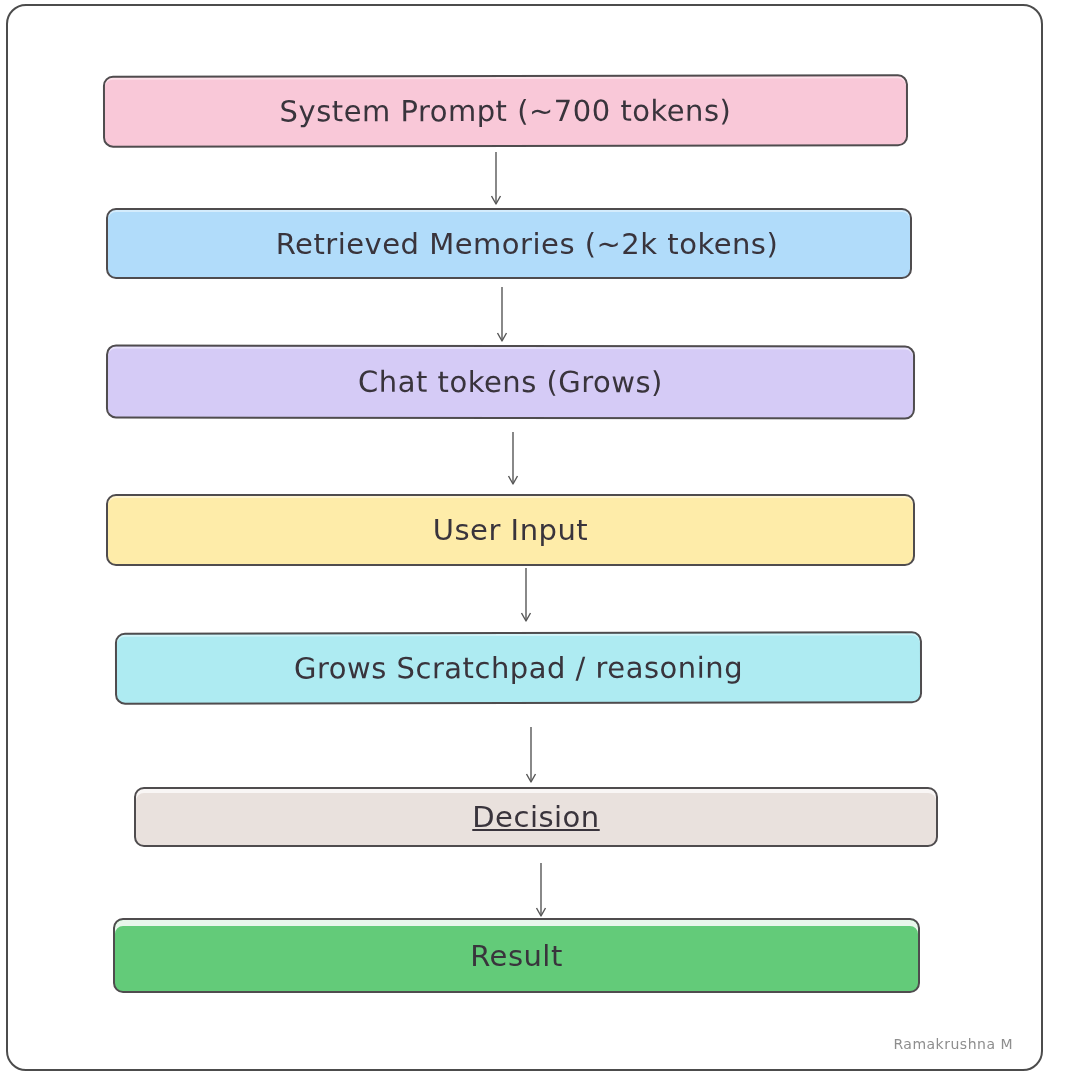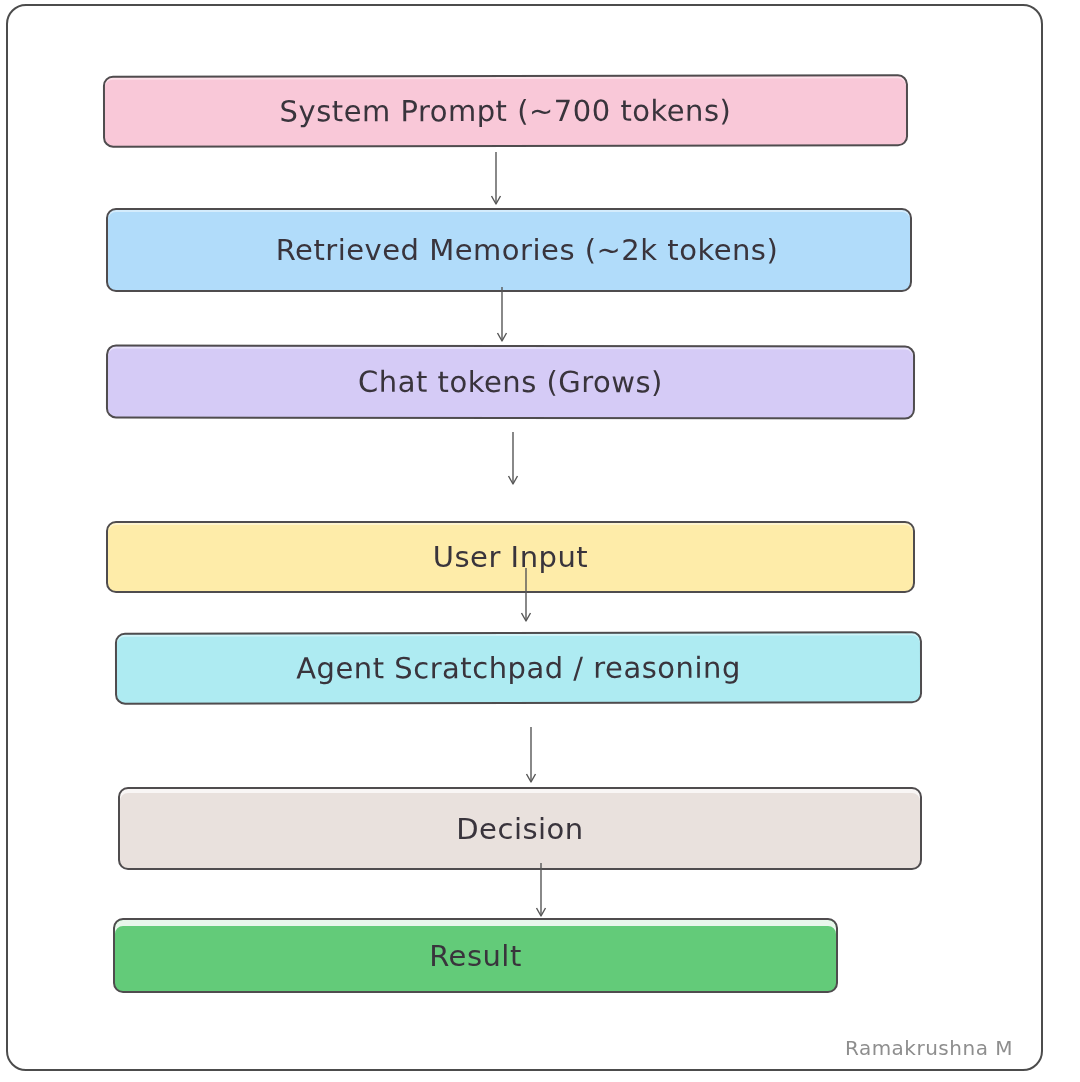--- a/index.html
+++ b/index.html
@@ -32,42 +32,42 @@
     border-radius: 10px;
     display: flex;
     align-items: center;
     justify-content: center;
     font-size: 29px;
     letter-spacing: 0.5px;
     color: #39343c;
     box-shadow: inset 0 2px 0 rgba(255,255,255,0.45);
   }
   .node-1 { left: 103px; top:  75px; width: 805px; height: 72px; transform: rotate(-0.1deg); }
-  .node-2 { left: 106px; top: 208px; width: 806px; height: 84px; padding-left: 36px; }
+  .node-2 { left: 106px; top: 208px; width: 806px; height: 71px; padding-left: 36px; }
   .node-3 { left: 106px; top: 345px; width: 809px; height: 74px; transform: rotate(0.08deg); }
   .node-4 { left: 106px; top: 494px; width: 809px; height: 72px; }
   .node-5 { left: 115px; top: 632px; width: 807px; height: 72px; transform: rotate(-0.1deg); }
-  .node-6 { left: 118px; top: 787px; width: 804px; height: 83px; box-shadow: inset 0 4px 0 rgba(255,255,255,0.7); }
-  .node-7 { left: 113px; top: 918px; width: 725px; height: 75px; box-shadow: inset 0 6px 0 rgba(255,255,255,0.85); }
+  .node-6 { left: 134px; top: 787px; width: 804px; height: 60px; box-shadow: inset 0 4px 0 rgba(255,255,255,0.7); text-decoration: underline; }
+  .node-7 { left: 113px; top: 918px; width: 807px; height: 75px; box-shadow: inset 0 6px 0 rgba(255,255,255,0.85); }
   .arrow {
     position: absolute;
     width: 14px;
   }
   .arrow svg { display: block; }
   .arrow-1 { left: 489px; top: 152px; }
   .arrow-2 { left: 495px; top: 287px; }
   .arrow-3 { left: 506px; top: 432px; }
   .arrow-4 { left: 519px; top: 568px; }
   .arrow-5 { left: 524px; top: 727px; }
   .arrow-6 { left: 534px; top: 863px; }
   .signature {
     position: absolute;
     right: 67px;
     top: 1036px;
-    font-size: 20px;
+    font-size: 14px;
     letter-spacing: 0.5px;
     color: #8e8e8e;
   }
 </style>
 </head>
 <body>
 
 <div class="canvas">
 
   <div class="frame"></div>
@@ -98,33 +98,33 @@
     <span>Chat tokens (Grows)</span>
   </div>
 
   <div class="arrow arrow-3">
     <svg width="14" height="53" viewBox="0 0 14 53">
       <line x1="7" y1="0" x2="7" y2="51" stroke="#565656" stroke-width="1.4"></line>
       <polyline points="2.5,44 7,52 11.5,44" fill="none" stroke="#565656" stroke-width="1.4" stroke-linejoin="round"></polyline>
     </svg>
   </div>
 
-  <div class="node node-4" style="background: rgb(254, 236, 169); margin-top: 27px;">
+  <div class="node node-4" style="background: rgb(254, 236, 169);">
     <span>User Input</span>
   </div>
 
   <div class="arrow arrow-4">
     <svg width="14" height="54" viewBox="0 0 14 54">
       <line x1="7" y1="0" x2="7" y2="52" stroke="#565656" stroke-width="1.4"></line>
       <polyline points="2.5,45 7,53 11.5,45" fill="none" stroke="#565656" stroke-width="1.4" stroke-linejoin="round"></polyline>
     </svg>
   </div>
 
   <div class="node node-5" style="background: rgb(174, 235, 242);">
-    <span>Agent Scratchpad / reasoning</span>
+    <span>Grows Scratchpad / reasoning</span>
   </div>
 
   <div class="arrow arrow-5">
     <svg width="14" height="56" viewBox="0 0 14 56">
       <line x1="7" y1="0" x2="7" y2="54" stroke="#565656" stroke-width="1.4"></line>
       <polyline points="2.5,47 7,55 11.5,47" fill="none" stroke="#565656" stroke-width="1.4" stroke-linejoin="round"></polyline>
     </svg>
   </div>
 
   <div class="node node-6" style="background: rgb(233, 225, 221);">

